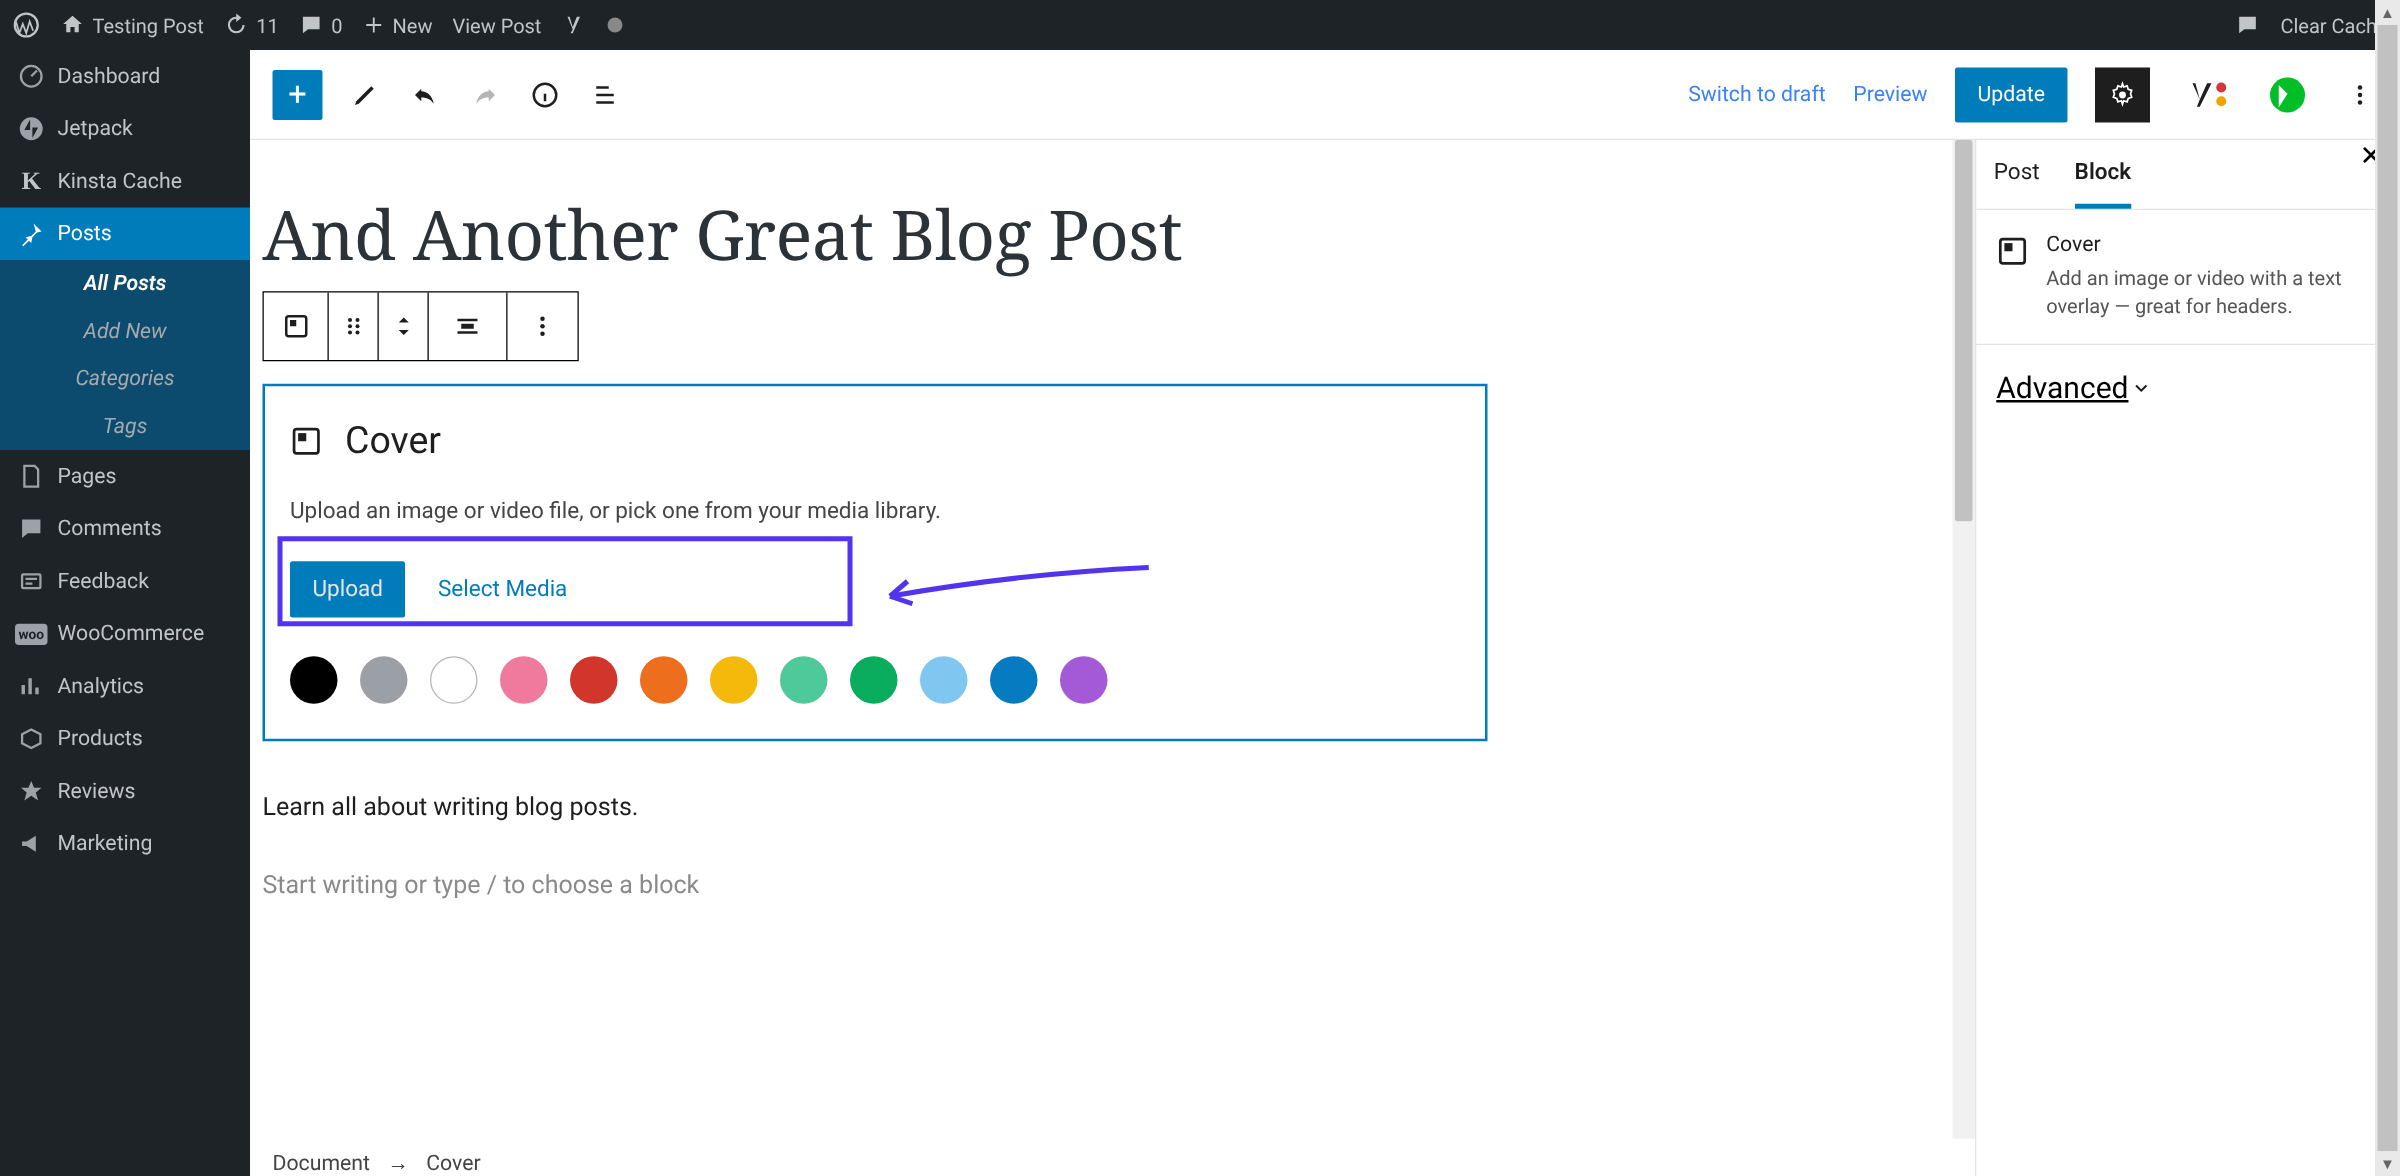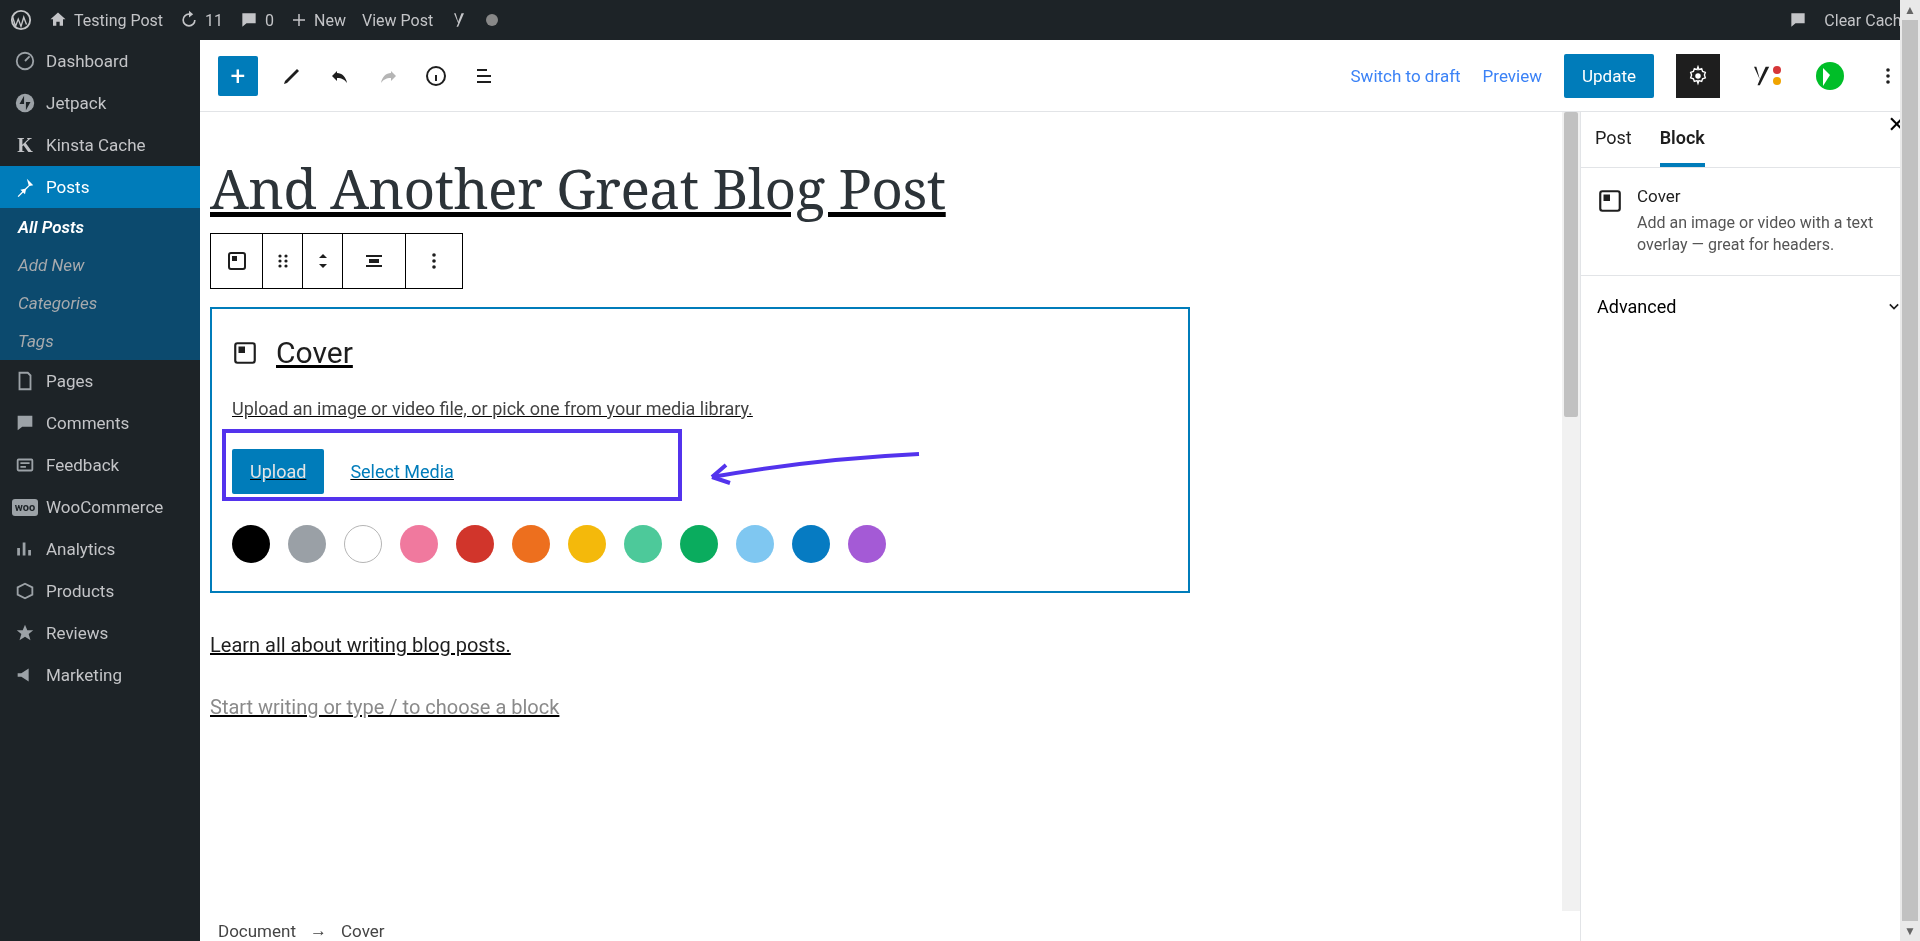--- a/index.html
+++ b/index.html
@@ -5,21 +5,21 @@
 * { margin:0; padding:0; box-sizing:border-box; font-family:-apple-system,BlinkMacSystemFont,"Segoe UI",Roboto,Helvetica,Arial,sans-serif; }
 body { width:1920px; height:941px; overflow:hidden; background:#fff; position:relative; }
 
 
 .adminbar { height:40px; background:#1d2327; color:#c3c4c7; display:flex; align-items:center; font-size:16px; padding:0 10px; justify-content:space-between; }
 .adminbar-left,.adminbar-right{display:flex;align-items:center;gap:16px;}
 .adminbar .item{display:flex;align-items:center;gap:6px;cursor:pointer;color:#c3c4c7;}
 .adminbar svg{fill:#c3c4c7;}
 
 
-.adminmenu { position:absolute; top:40px; left:0; width:200px; bottom:0; background:#1d2327; color:#c3c4c7; font-size:17px; }
+.adminmenu { position:absolute; top:40px; left:0; width:200px; bottom:0; background:#1d2327; color:#c3c4c7; font-size:17px;text-align:center; }
 .menu-item{display:flex;align-items:center;gap:10px;padding:10px 14px;cursor:pointer;}
 .menu-item.current{background:#007cba;color:#fff;position:relative;}
 .menu-item.current::after{content:"";position:absolute;right:-10px;top:50%;transform:translateY(-50%);border:10px solid transparent;border-left-color:#007cba;}
 .submenu{background:#0c4a6e;font-style:italic;}
 .submenu .sub{padding:9px 18px;color:#a7aaad;font-size:17px;cursor:pointer;}
 .submenu .sub.current{color:#fff;font-weight:600;}
 .menu-icon{width:22px;height:22px;display:inline-flex;align-items:center;justify-content:center;}
 .menu-icon svg{fill:#9ca2a7;width:22px;height:22px;}
 .menu-item.current .menu-icon svg{fill:#fff;}
 .kinsta-k{font-weight:700;font-family:Georgia,serif;font-size:20px;}
@@ -65,34 +65,34 @@
 .upload-btn{background:#007cba;color:#e5e5e5;padding:12px 18px;font-size:18px;border-radius:2px;cursor:pointer;z-index:1;}
 .select-link{color:#007cba;font-size:18px;cursor:pointer;z-index:1;}
 .arrow{position:absolute;left:462px;top:10px;width:230px;height:40px;}
 .swatches{display:flex;gap:18px;margin-top:22px;}
 .swatch{width:38px;height:38px;border-radius:50%;cursor:pointer;}
 .swatch.outline{border:1px solid #b5b5b5;}
 .para{font-size:20px;color:#1e1e1e;margin-top:40px;}
 .placeholder{font-size:20px;color:#8a8a8a;margin-top:38px;}
 
 
-.crumbs{position:absolute;left:18px;bottom:0px;font-size:17px;color:#444;display:flex;align-items:center;gap:14px;}
+.crumbs{position:absolute;left:18px;bottom:0px;font-size:17px;color:#444;display:flex;gap:14px;}
 
 
 .settings{width:340px;border-left:1px solid #e2e4e7;display:flex;flex-direction:column;}
 .tabs{display:flex;justify-content:space-between;padding:0 14px;border-bottom:1px solid #e2e4e7;height:56px;}
 .tabs-wrap{display:flex;gap:28px;height:100%;}
 .tab{display:flex;align-items:center;font-size:18px;color:#1e1e1e;cursor:pointer;border-bottom:4px solid transparent;}
 .tab.active{font-weight:600;border-bottom-color:#007cba;}
 .close-x{font-size:22px;cursor:pointer;}
 .block-info{display:flex;gap:14px;padding:18px 16px;border-bottom:1px solid #e2e4e7;}
 .block-info svg{width:26px;height:26px;fill:#1e1e1e;flex-shrink:0;margin-top:2px;}
 .block-name{font-size:17px;color:#1e1e1e;margin-bottom:6px;}
 .block-desc{font-size:16px;color:#555;line-height:1.4;}
-.adv{display:flex;justify-content:space-between;align-items:center;padding:20px 16px;font-size:18px;cursor:pointer;}
+.adv{display:flex;align-items:center;padding:20px 16px;font-size:24px;cursor:pointer;text-decoration:underline;}
 .chev{width:20px;height:20px;}
 
 
 .page-scroll{position:absolute;right:0;top:0;width:20px;height:941px;background:#e9e9e9;}
 .page-scroll .up,.page-scroll .down{height:20px;background:#e9e9e9;display:flex;align-items:center;justify-content:center;color:#666;font-size:12px;}
 .page-scroll .track{position:absolute;top:20px;bottom:20px;left:0;right:0;}
 .page-scroll .thumb{position:absolute;top:0;left:2px;right:2px;height:100%;background:#c1c1c1;}
 </style>
 </head>
 <body>
@@ -315,21 +315,21 @@
             <circle cx="12" cy="6" r="1.8"></circle>
             <circle cx="12" cy="12" r="1.8"></circle>
             <circle cx="12" cy="18" r="1.8"></circle>
           </svg>
         </div>
     </div>
   </div>
 
   <div class="editor-body">
     <div class="canvas">
-      <div style="max-width:980px;text-decoration:underline;">
+      <div style="max-width:980px;">
         <div class="post-title">And Another Great Blog Post</div>
 
         <div class="block-toolbar">
           <div class="tb-cell" style="width:52px">
               <svg viewBox="0 0 24 24">
                 <rect x="4" y="4" width="16" height="16" rx="2" fill="none" stroke="#1e1e1e" stroke-width="2"></rect>
                 <rect x="7" y="7" width="5" height="5" fill="#1e1e1e"></rect>
               </svg>
             </div>
           <div class="tb-cell narrow">

